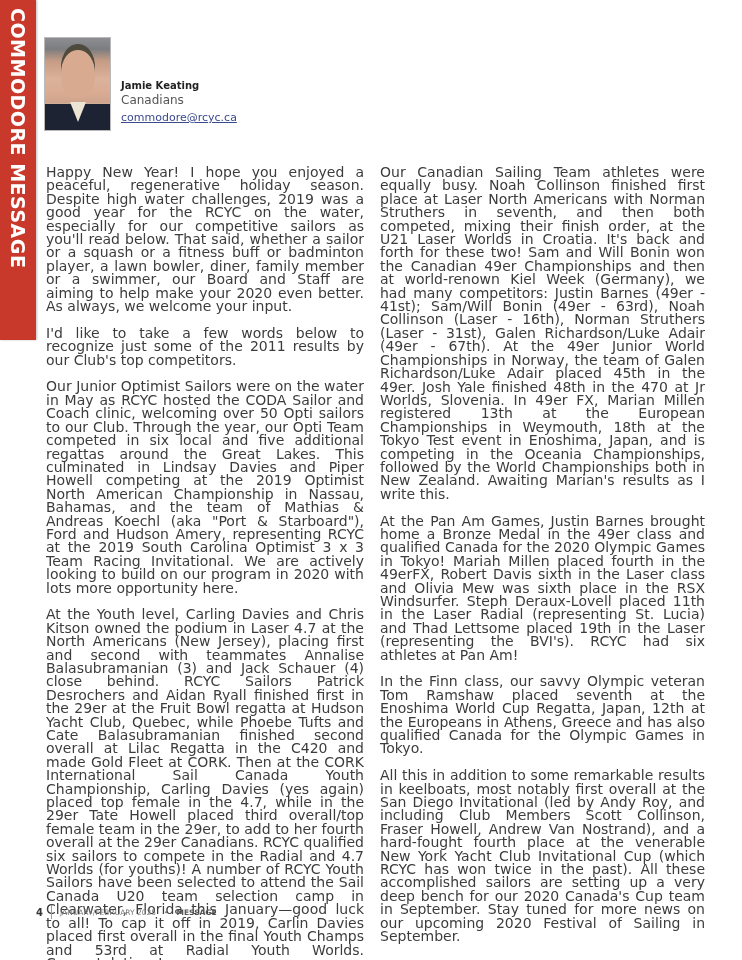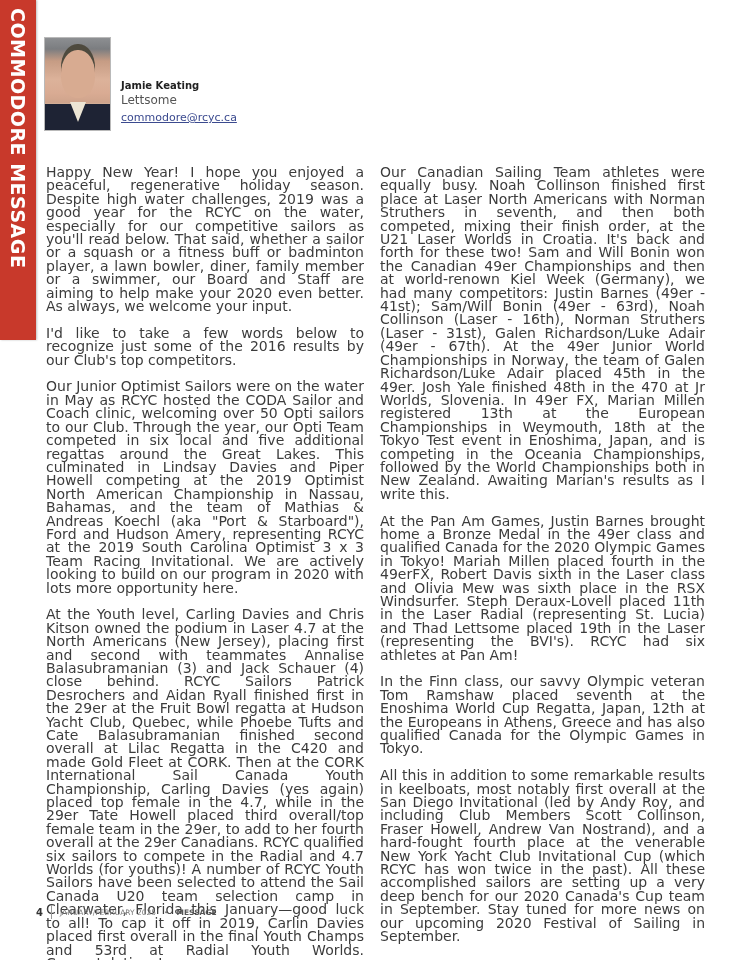--- a/index.html
+++ b/index.html
@@ -43,27 +43,27 @@
 </div>
 
 <div class="photo">
   <div class="face"></div>
   <div class="jacket"></div>
   <div class="collar"></div>
 </div>
 
 <div class="author">
   <div class="name">Jamie Keating</div>
-  <div class="role">Lettsome</div>
+  <div class="role">Canadians</div>
   <a class="email">commodore@rcyc.ca</a>
 </div>
 
 <div class="col left">
   <p>Happy New Year! I hope you enjoyed a peaceful, regenerative holiday season. Despite high water challenges, 2019 was a good year for the RCYC on the water, especially for our competitive sailors as you'll read below. That said, whether a sailor or a squash or a fitness buff or badminton player, a lawn bowler, diner, family member or a swimmer, our Board and Staff are aiming to help make your 2020 even better. As always, we welcome your input.</p>
-  <p>I'd like to take a few words below to recognize just some of the 2016 results by our Club's top competitors.</p>
+  <p>I'd like to take a few words below to recognize just some of the 2011 results by our Club's top competitors.</p>
   <p>Our Junior Optimist Sailors were on the water in May as RCYC hosted the CODA Sailor and Coach clinic, welcoming over 50 Opti sailors to our Club. Through the year, our Opti Team competed in six local and five additional regattas around the Great Lakes. This culminated in Lindsay Davies and Piper Howell competing at the 2019 Optimist North American Championship in Nassau, Bahamas, and the team of Mathias &amp; Andreas Koechl (aka "Port &amp; Starboard"), Ford and Hudson Amery, representing RCYC at the 2019 South Carolina Optimist 3 x 3 Team Racing Invitational. We are actively looking to build on our program in 2020 with lots more opportunity here.</p>
   <p>At the Youth level, Carling Davies and Chris Kitson owned the podium in Laser 4.7 at the North Americans (New Jersey), placing first and second with teammates Annalise Balasubramanian (3) and Jack Schauer (4) close behind. RCYC Sailors Patrick Desrochers and Aidan Ryall finished first in the 29er at the Fruit Bowl regatta at Hudson Yacht Club, Quebec, while Phoebe Tufts and Cate Balasubramanian finished second overall at Lilac Regatta in the C420 and made Gold Fleet at CORK. Then at the CORK International Sail Canada Youth Championship, Carling Davies (yes again) placed top female in the 4.7, while in the 29er Tate Howell placed third overall/top female team in the 29er, to add to her fourth overall at the 29er Canadians. RCYC qualified six sailors to compete in the Radial and 4.7 Worlds (for youths)! A number of RCYC Youth Sailors have been selected to attend the Sail Canada U20 team selection camp in Clearwater, Florida this January—good luck to all! To cap it off in 2019, Carlin Davies placed first overall in the final Youth Champs and 53rd at Radial Youth Worlds. Congratulations!</p>
 </div>
 
 <div class="col right">
   <p>Our Canadian Sailing Team athletes were equally busy. Noah Collinson finished first place at Laser North Americans with Norman Struthers in seventh, and then both competed, mixing their finish order, at the U21 Laser Worlds in Croatia. It's back and forth for these two! Sam and Will Bonin won the Canadian 49er Championships and then at world-renown Kiel Week (Germany), we had many competitors: Justin Barnes (49er - 41st); Sam/Will Bonin (49er - 63rd), Noah Collinson (Laser - 16th), Norman Struthers (Laser - 31st), Galen Richardson/Luke Adair (49er - 67th). At the 49er Junior World Championships in Norway, the team of Galen Richardson/Luke Adair placed 45th in the 49er. Josh Yale finished 48th in the 470 at Jr Worlds, Slovenia. In 49er FX, Marian Millen registered 13th at the European Championships in Weymouth, 18th at the Tokyo Test event in Enoshima, Japan, and is competing in the Oceania Championships, followed by the World Championships both in New Zealand. Awaiting Marian's results as I write this.</p>
   <p>At the Pan Am Games, Justin Barnes brought home a Bronze Medal in the 49er class and qualified Canada for the 2020 Olympic Games in Tokyo! Mariah Millen placed fourth in the 49erFX, Robert Davis sixth in the Laser class and Olivia Mew was sixth place in the RSX Windsurfer. Steph Deraux-Lovell placed 11th in the Laser Radial (representing St. Lucia) and Thad Lettsome placed 19th in the Laser (representing the BVI's). RCYC had six athletes at Pan Am!</p>
   <p>In the Finn class, our savvy Olympic veteran Tom Ramshaw placed seventh at the Enoshima World Cup Regatta, Japan, 12th at the Europeans in Athens, Greece and has also qualified Canada for the Olympic Games in Tokyo.</p>
   <p>All this in addition to some remarkable results in keelboats, most notably first overall at the San Diego Invitational (led by Andy Roy, and including Club Members Scott Collinson, Fraser Howell, Andrew Van Nostrand), and a hard-fought fourth place at the venerable New York Yacht Club Invitational Cup (which RCYC has won twice in the past). All these accomplished sailors are setting up a very deep bench for our 2020 Canada's Cup team in September. Stay tuned for more news on our upcoming 2020 Festival of Sailing in September.</p>
 </div>

